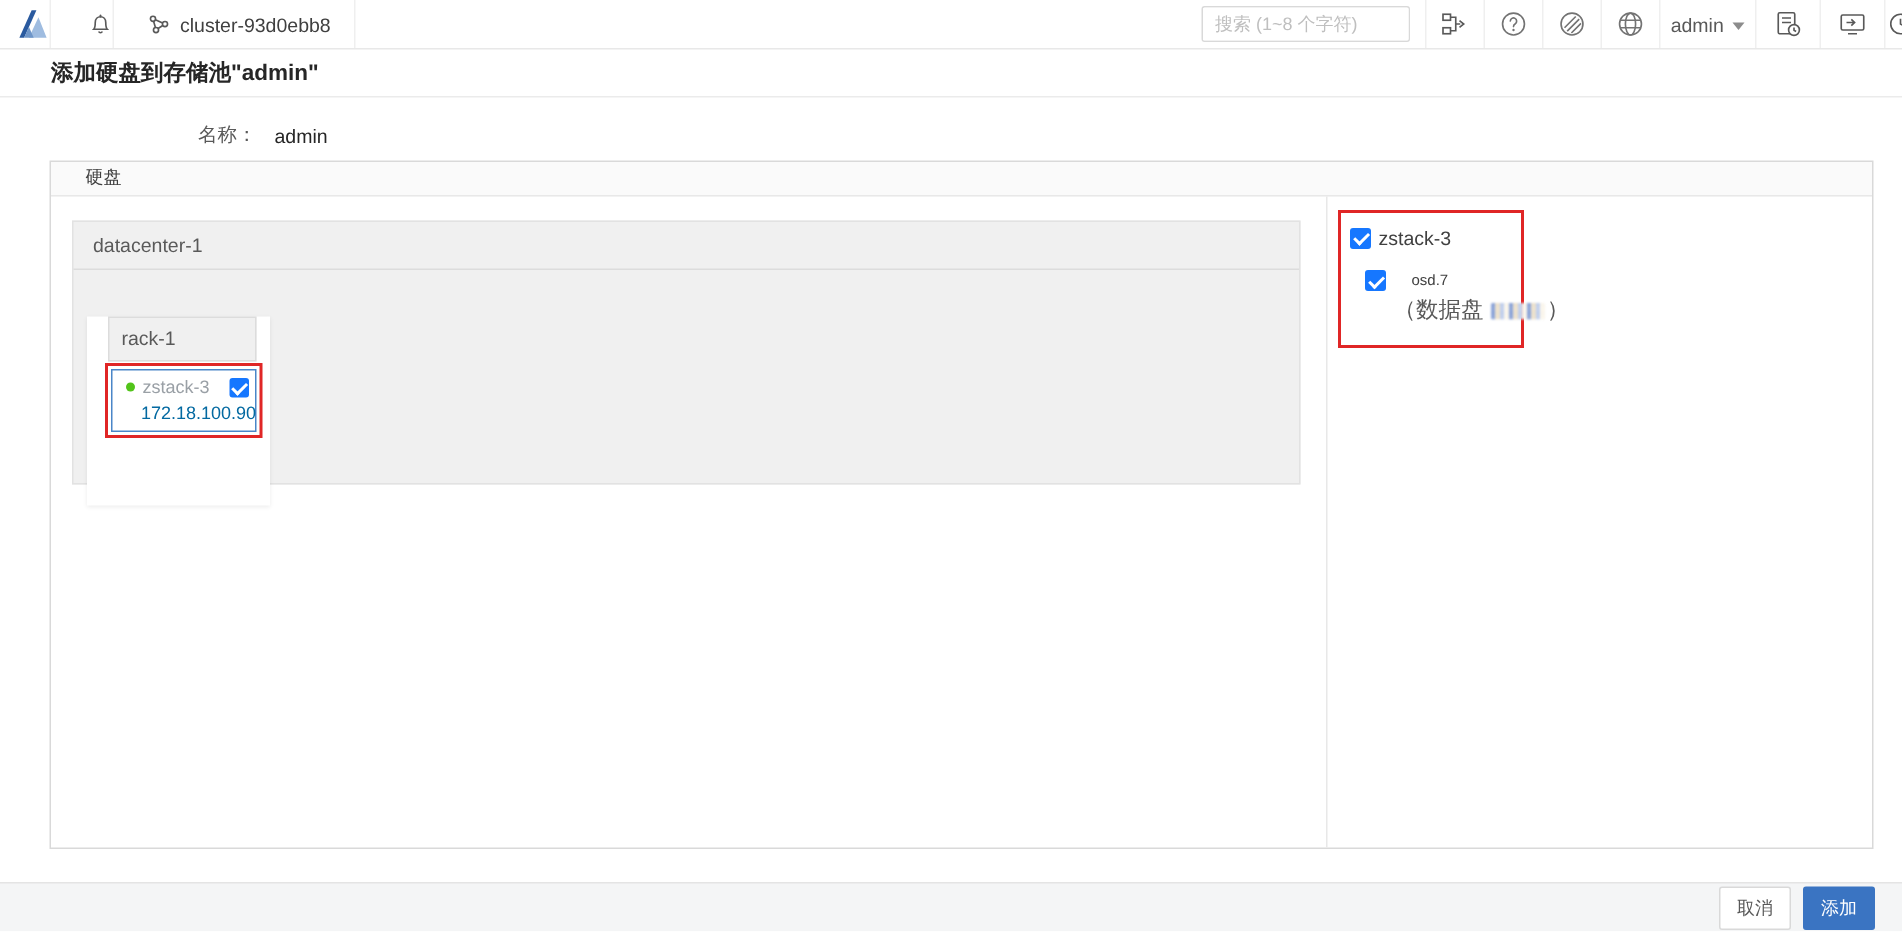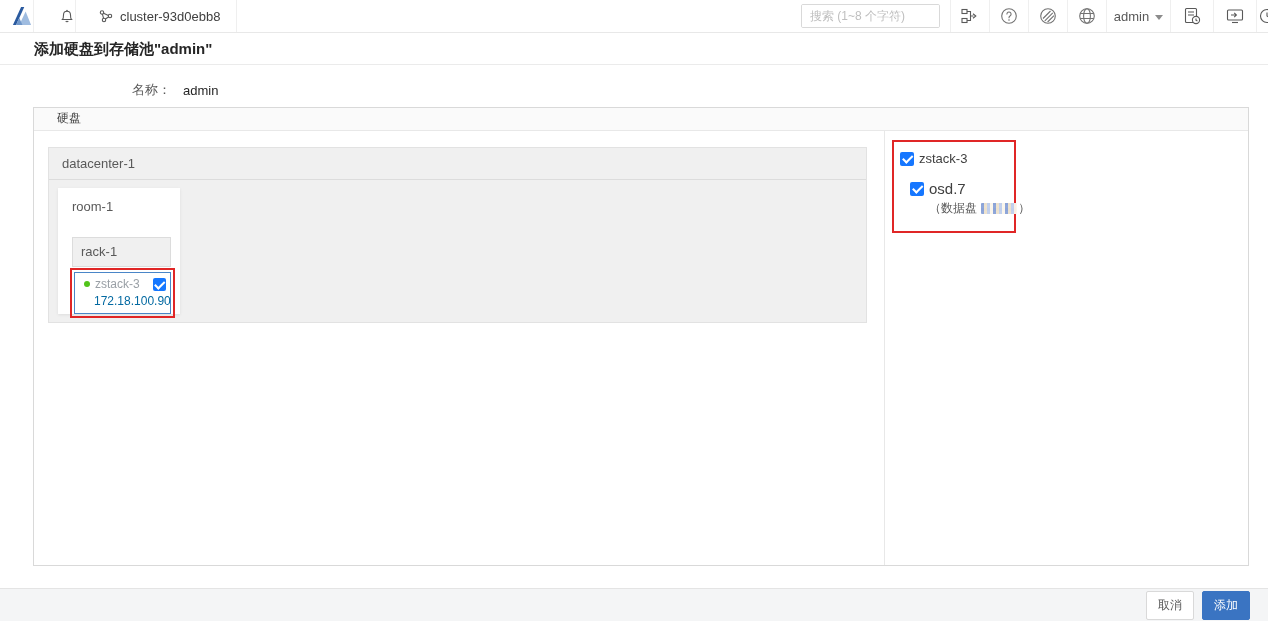--- a/index.html
+++ b/index.html
@@ -63,22 +63,22 @@
   .cbx { width:14px; height:14px; background:#1677ff; border-radius:2px; display:inline-block; position:relative; flex:none; cursor:pointer; }
   .cbx::after { content:""; position:absolute; left:4.5px; top:1.5px; width:3.5px; height:7.5px;
                 border:solid #fff; border-width:0 2px 2px 0; transform:rotate(45deg); }
   .cbx.sm { width:13px; height:13px; }
   .cbx.sm::after { left:4px; top:1px; }
 
   
   .red-box { width:124px; border:2px solid #e02626; padding:9px 0 14px 6px; }
   .host-row { display:flex; align-items:center; gap:5px; color:#404040; font-size:13px; }
   .disk-item { margin:14px 0 0 10px; }
-  .disk-row { display:flex; align-items:center; gap:5px; color:#404040; font-size:15px; }
-  .disk-info { margin:3px 0 0 19px; color:#595959; font-size:12px; white-space:nowrap; }
+  .disk-row { display:flex; align-items:center; gap:17px; color:#404040; font-size:10px; }
+  .disk-info { margin:3px 0 0 19px; color:#595959; font-size:15px; white-space:nowrap; }
   .redacted { display:inline-block; height:11px; vertical-align:-2px; border-radius:1px; margin:0 1px;
     background:
       repeating-linear-gradient(90deg, rgba(122,150,210,.85) 0 3px, rgba(236,224,202,.92) 3px 6px,
         rgba(188,204,236,.9) 6px 9px, rgba(251,246,236,.95) 9px 12px),
       repeating-linear-gradient(0deg, rgba(255,255,255,.35) 0 3px, rgba(178,194,226,.35) 3px 6px);
     filter: blur(.7px); }
   .redacted.w1 { width:36px; } .redacted.w2 { width:30px; }
 
   
   .footer { position:absolute; left:0; bottom:0; width:100%; height:33px; background:#f4f5f6;
@@ -214,21 +214,20 @@
     <div class="panel-head">
       <div class="ph-right">硬盘</div>
     </div>
     <div class="panel-body">
 
       <div class="pb-left">
         <div class="dc">
           <div class="dc-head">datacenter-1</div>
           <div class="dc-body">
             <div class="room">
-              <div class="room-label">room-1</div>
               <div class="rack-label-box">rack-1</div>
               <div class="red-frame-node">
                 <div class="node">
                   <div class="node-row1">
                     <span class="dot"></span>
                     <span class="node-name">zstack-3</span>
                     <span class="cbx sm"></span>
                   </div>
                   <div class="node-ip">172.18.100.90</div>
                 </div>

